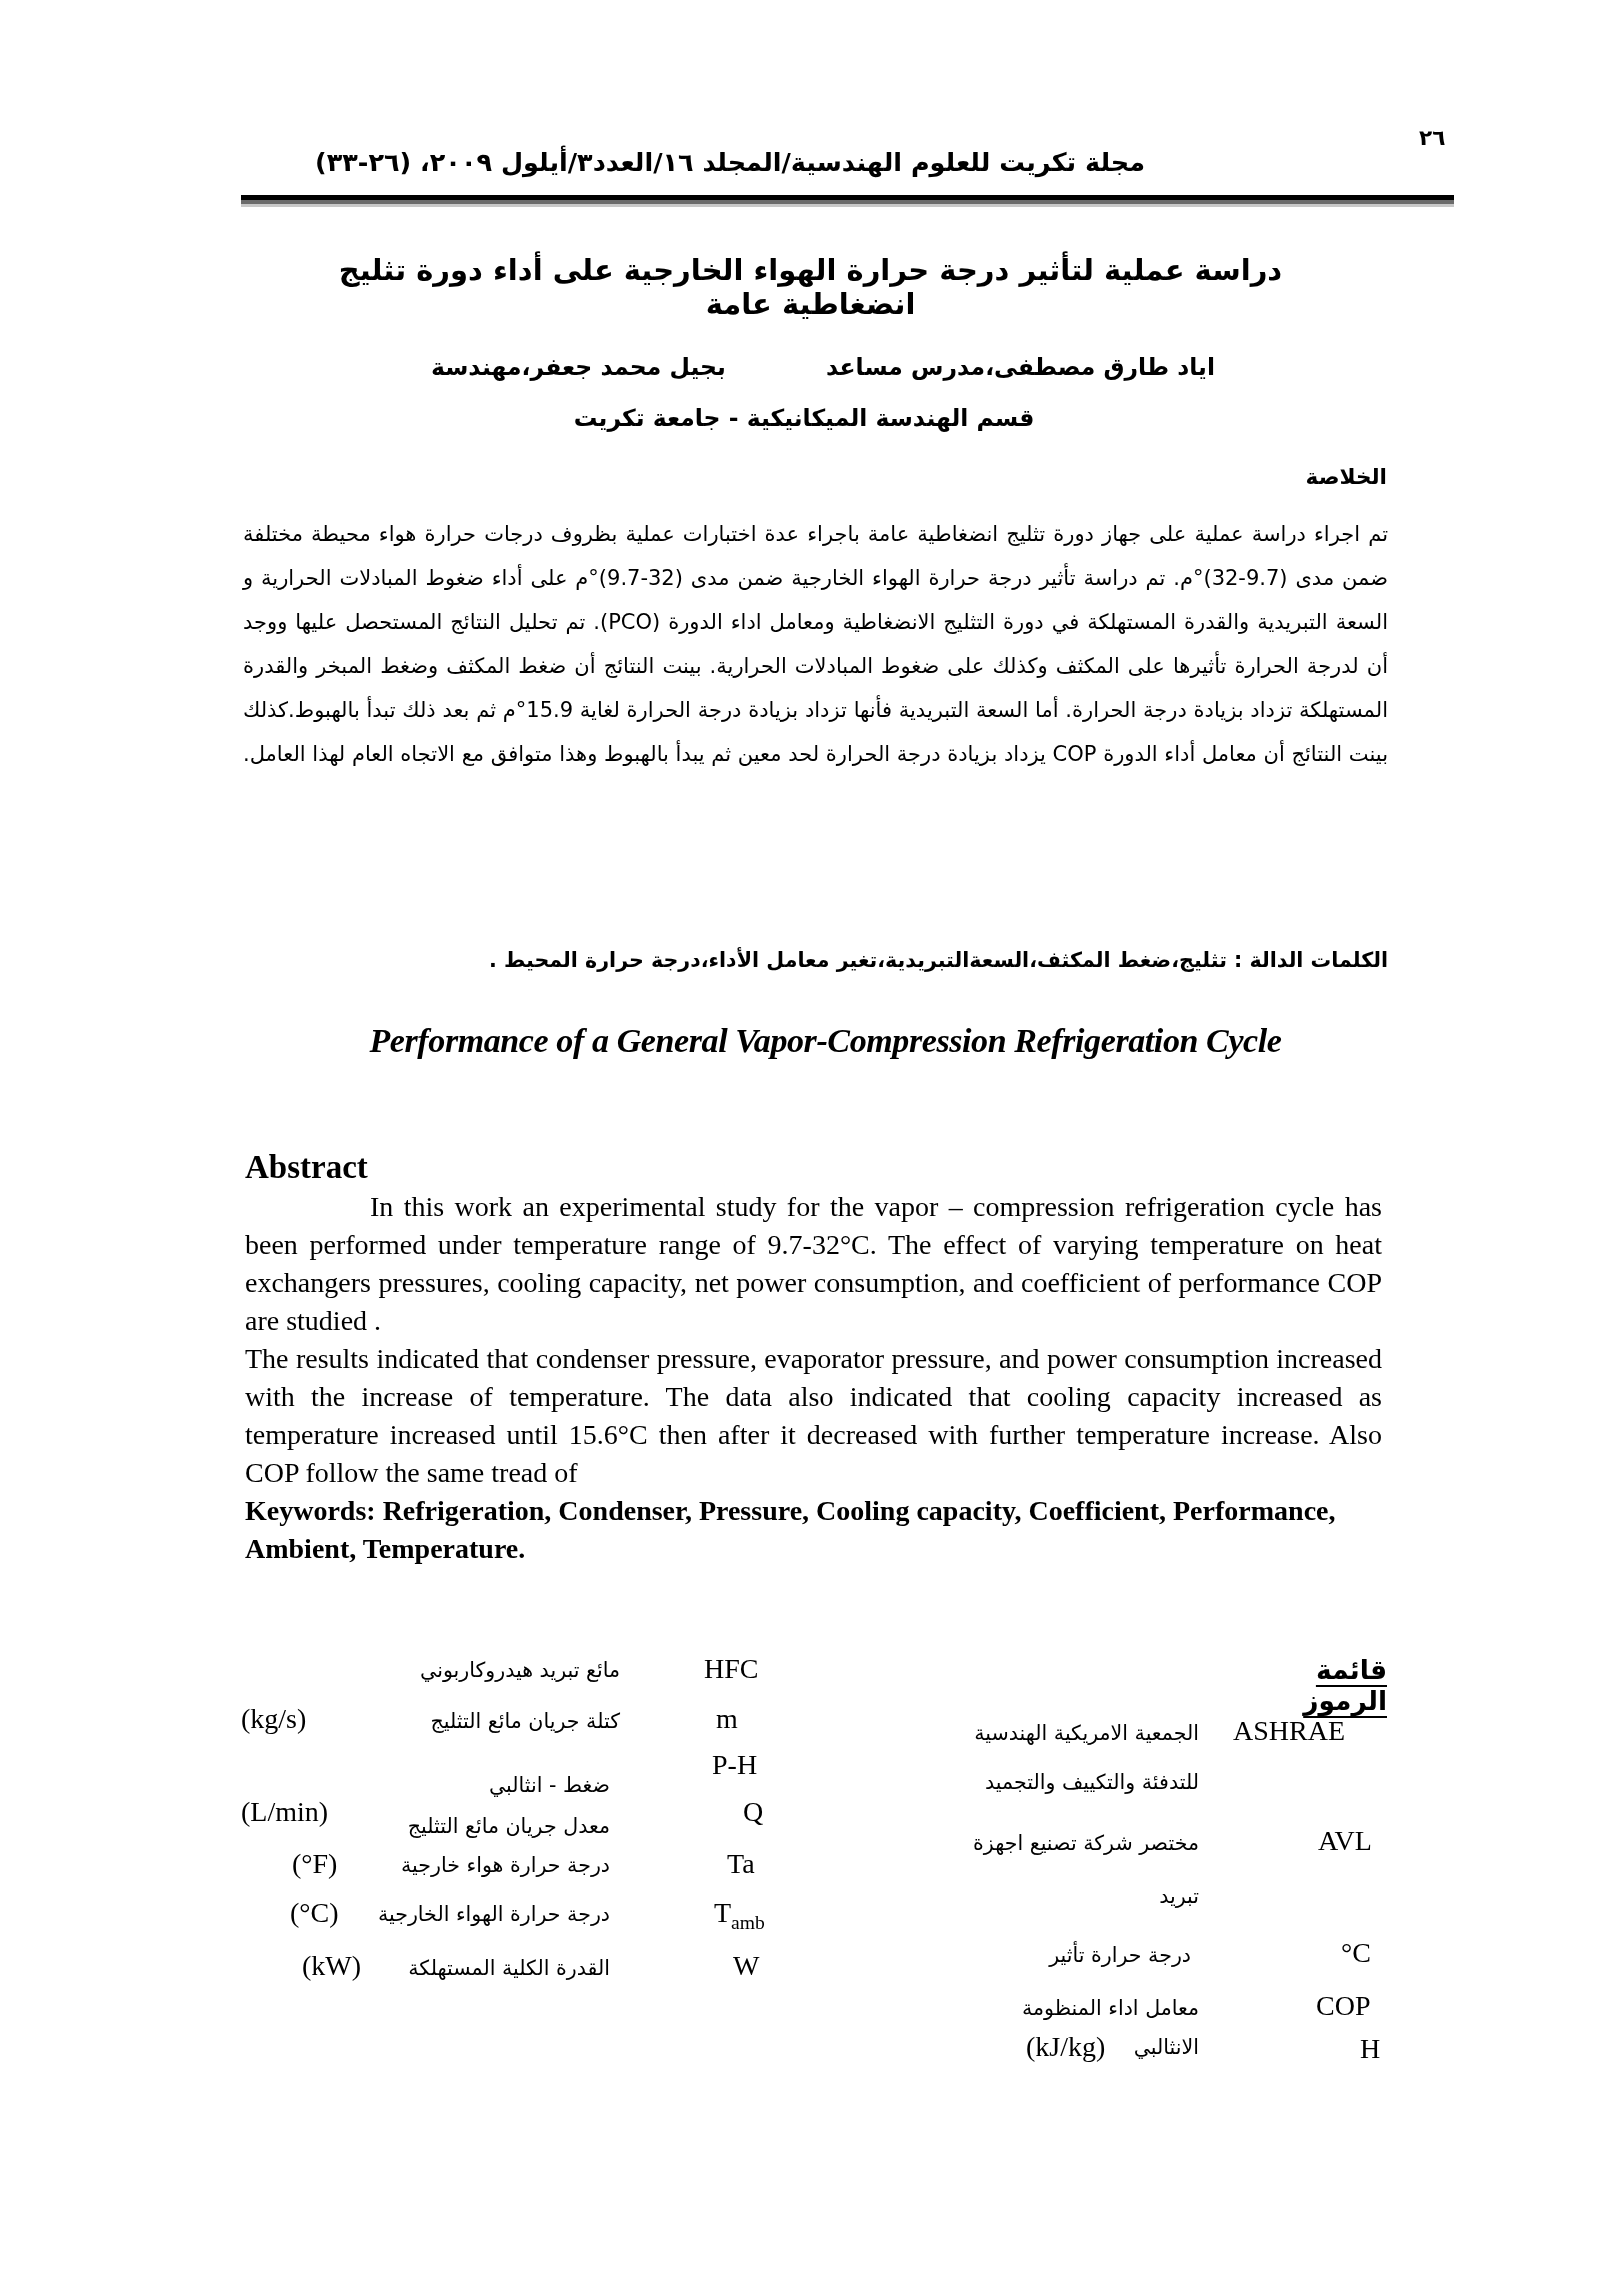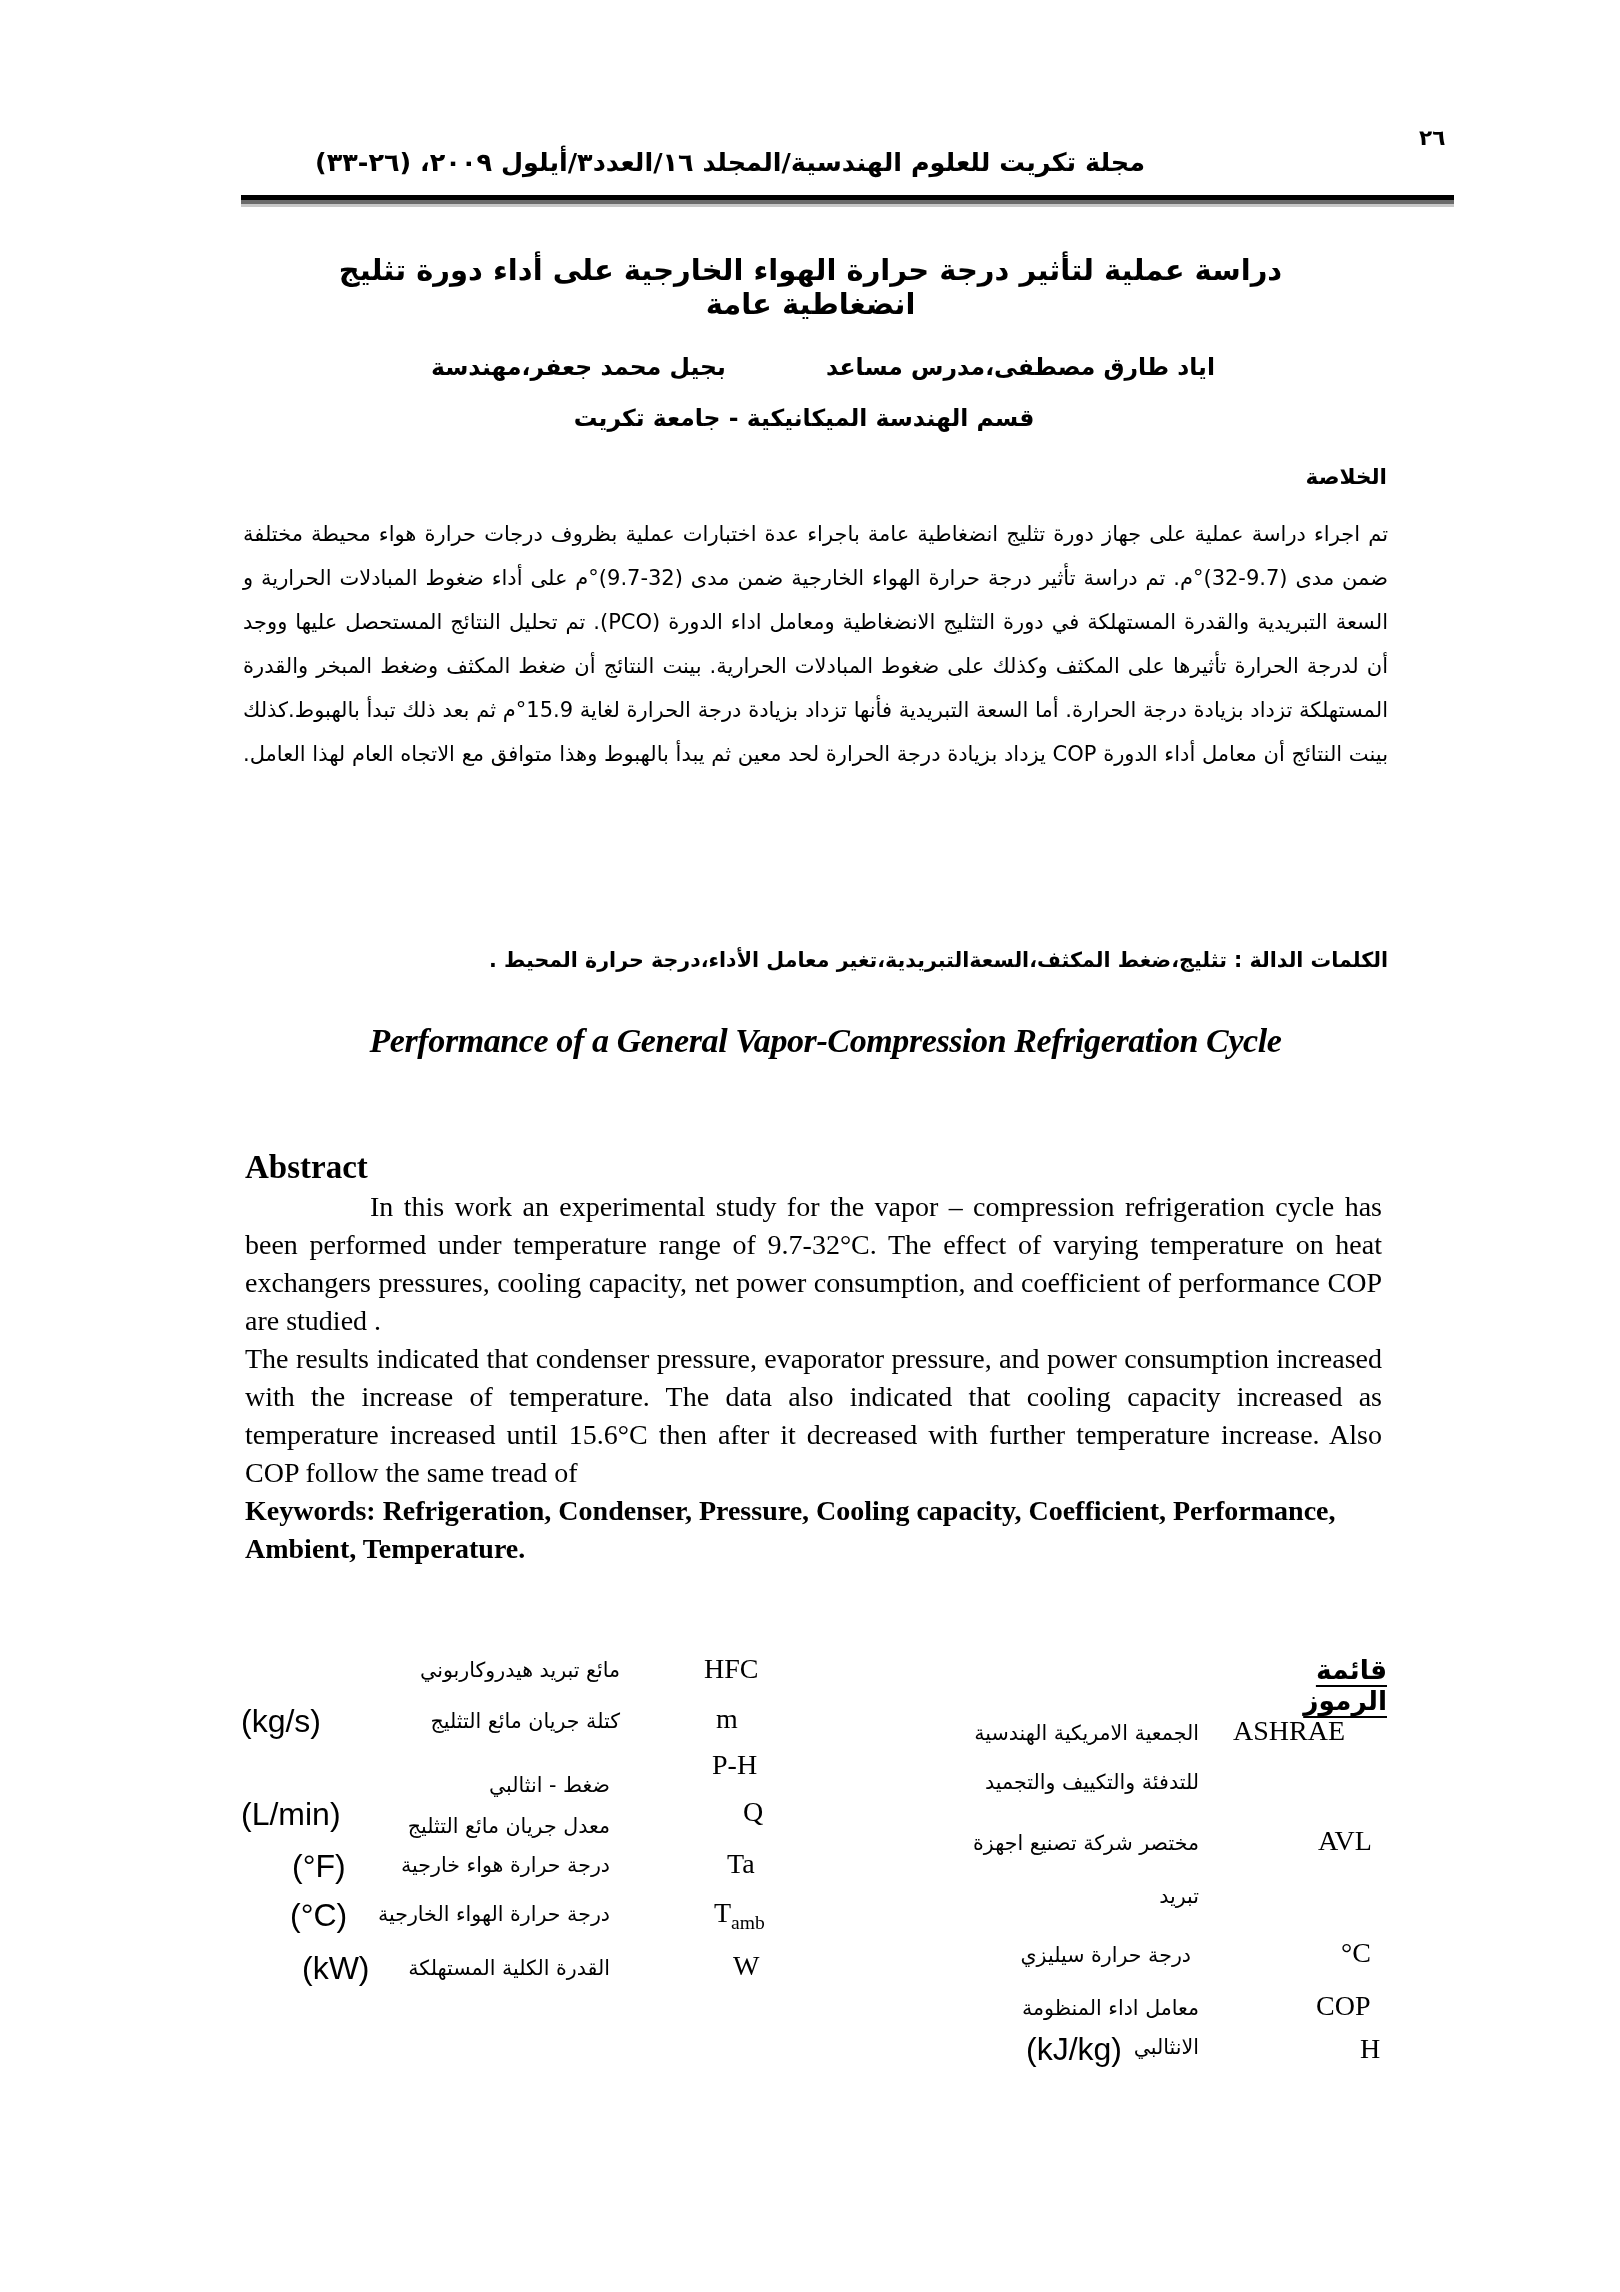--- a/index.html
+++ b/index.html
@@ -20,21 +20,21 @@
   .en-title { position: absolute; top: 1019px; left: 245px; width: 1161px; text-align: center; font-family: "Liberation Serif", serif; font-style: italic; font-weight: bold; font-size: 34px; line-height: 44px; letter-spacing: -0.4px; }
   .en-abs-head { position: absolute; top: 1149px; left: 245px; font-family: "Liberation Serif", serif; font-weight: bold; font-size: 33px; }
   .en-abs { position: absolute; top: 1188px; left: 245px; width: 1137px; font-family: "Liberation Serif", serif; font-size: 28px; line-height: 38px; text-align: justify; }
   .en-abs p { margin: 0; }
   .en-abs .indent { text-indent: 125px; }
   .en-abs .hang { padding-left: 3.9px; }
   .en-keywords { font-weight: bold; text-align: left; }
   .sym-head { position: absolute; top: 1654px; left: 1225px; width: 162px; direction: rtl; text-align: right; font-family: "DejaVu Sans", sans-serif; font-weight: bold; font-size: 26.5px; text-decoration: underline; text-underline-offset: 5.9px; }
   .sym { font-family: "Liberation Serif", serif; font-size: 28px; position: absolute; }
   .sym-desc { font-family: "DejaVu Sans", sans-serif; font-size: 20.6px; position: absolute; direction: rtl; white-space: nowrap; }
-  .sym-unit { font-family: Liberation Sans, sans-serif; font-size: 32px; position: absolute; white-space: nowrap; }
+  .sym-unit { font-family: Liberation Serif, serif; font-size: 28px; position: absolute; white-space: nowrap; }
   sub { font-size: 19.6px; }
 </style>
 </head>
 <body>
 
 <div class="page-number">٢٦</div>
 <div class="running-head">مجلة تكريت للعلوم الهندسية/المجلد ١٦/العدد٣/أيلول ٢٠٠٩، (٢٦-٣٣)</div>
 <div class="rule r1"></div>
 <div class="rule r2"></div>
 <div class="rule r3"></div>
@@ -67,21 +67,21 @@
 <div>
   <span class="sym" style="top:1715px; left:1233px;">ASHRAE</span>
   <span class="sym-desc" style="top:1721px; right:421px;">الجمعية الامريكية الهندسية</span>
   <span class="sym-desc" style="top:1770px; right:421px;">للتدفئة والتكييف والتجميد</span>
 
   <span class="sym" style="top:1825px; left:1318px;">AVL</span>
   <span class="sym-desc" style="top:1831px; right:421px;">مختصر شركة تصنيع اجهزة</span>
   <span class="sym-desc" style="top:1884px; right:421px;">تبريد</span>
 
   <span class="sym" style="top:1937px; left:1341px;">°C</span>
-  <span class="sym-desc" style="top:1943px; right:429px;">درجة حرارة سيليزي</span>
+  <span class="sym-desc" style="top:1943px; right:429px;">درجة حرارة تأثير</span>
 
   <span class="sym" style="top:1990px; left:1316px;">COP</span>
   <span class="sym-desc" style="top:1996px; right:421px;">معامل اداء المنظومة</span>
 
   <span class="sym" style="top:2033px; left:1360px;">H</span>
   <span class="sym-desc" style="top:2035px; right:421px;">الانثالبي</span>
   <span class="sym-unit" style="top:2031px; left:1026px;">(kJ/kg)</span>
 </div>
 
 <div>

